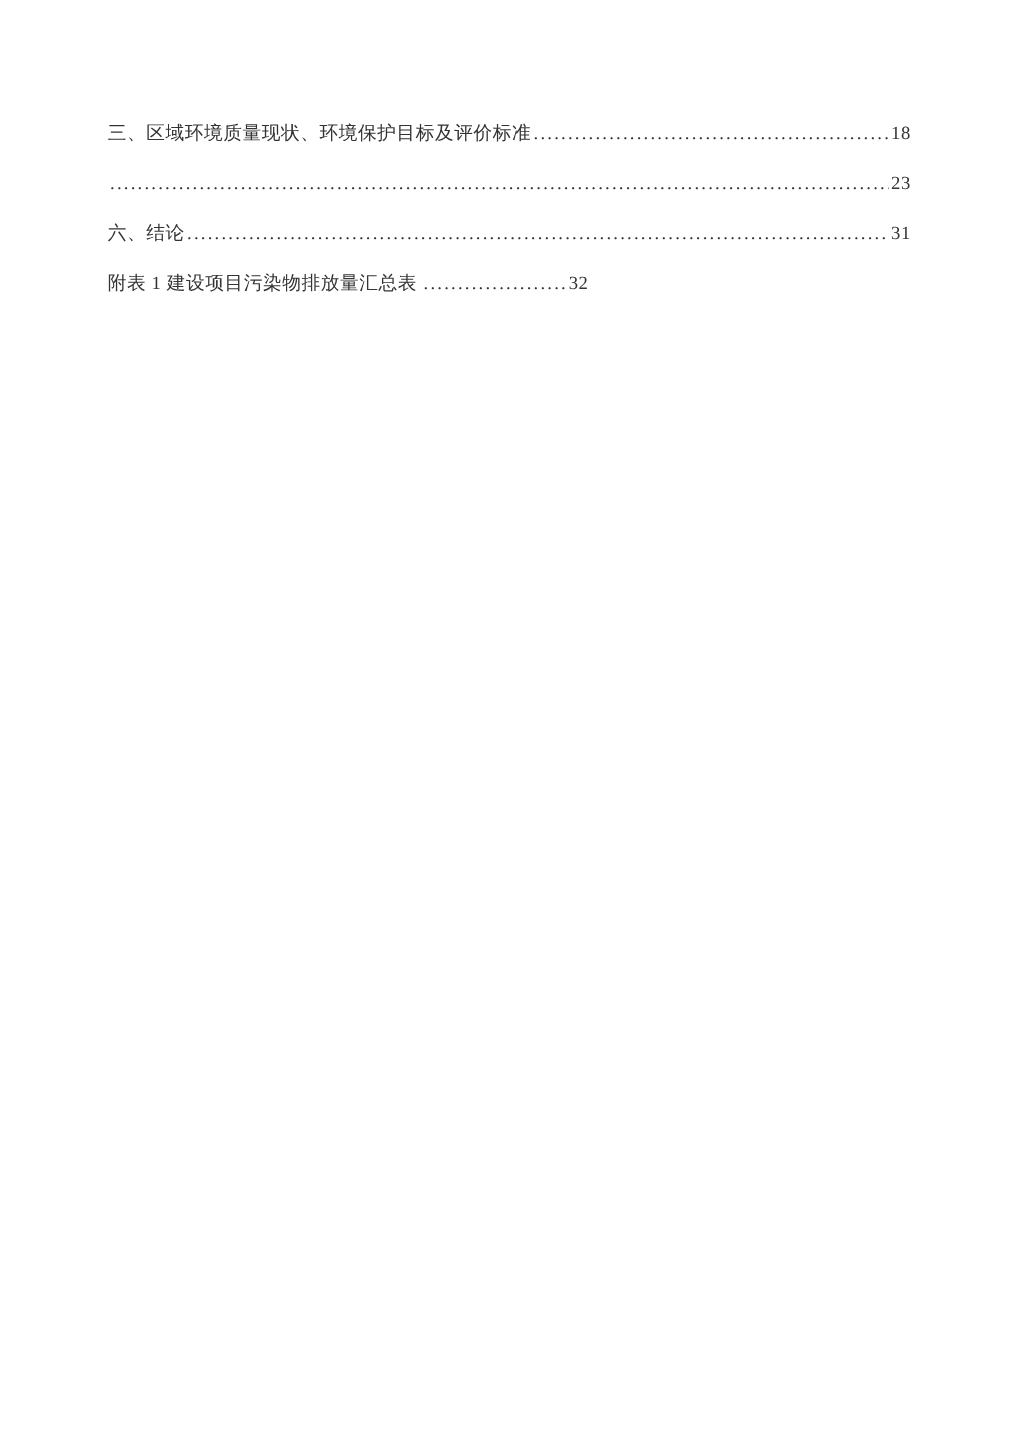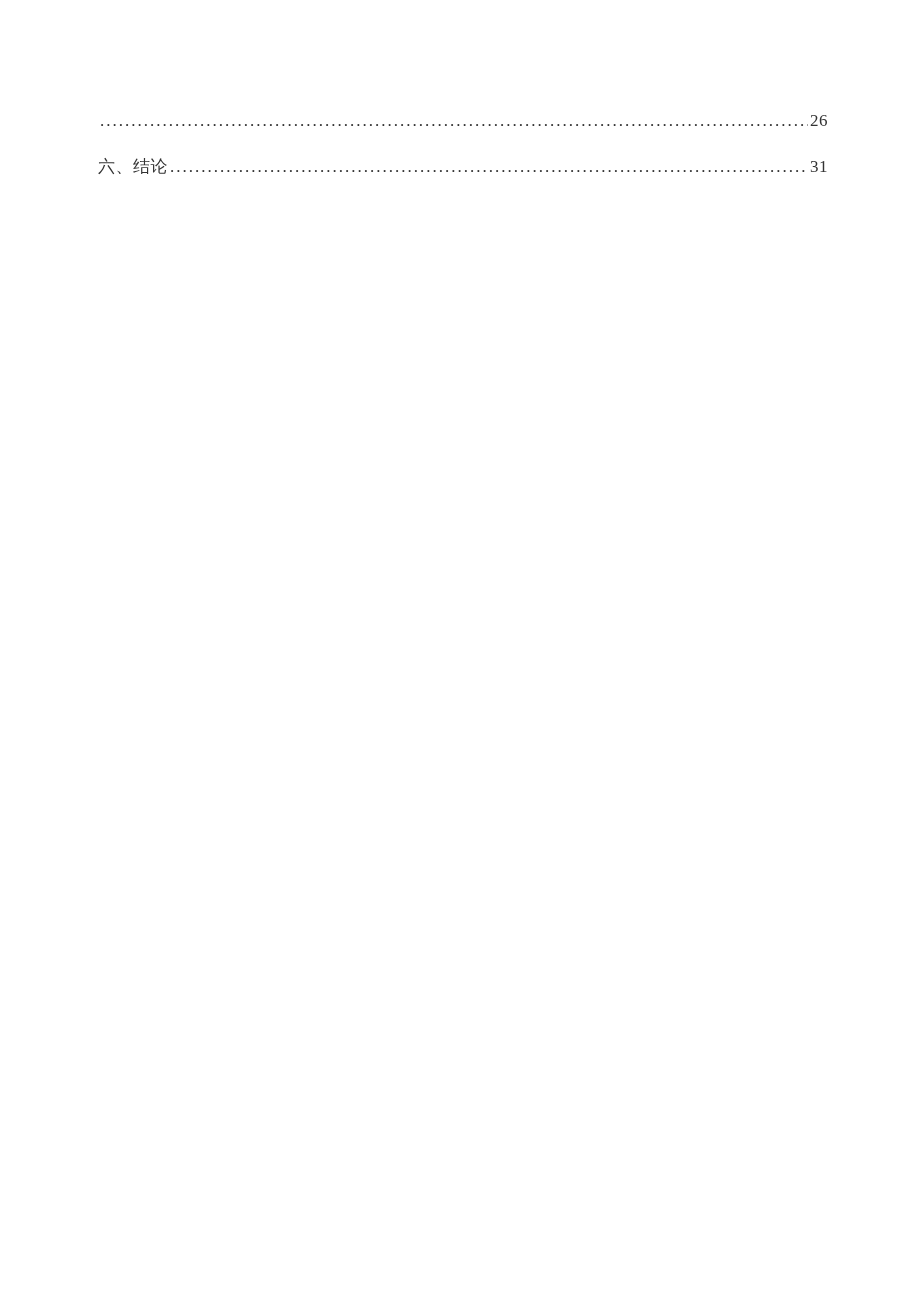--- a/index.html
+++ b/index.html
@@ -62,27 +62,37 @@
     .toc-entry-appendix .toc-dots-short::after {
       content: "..........................";
       display: inline-block;
     }
   </style>
 </head>
 <body>
 
 <div class="toc-container">
 
+  <div class="toc-entry">
+    <span class="toc-title">三、区域环境质量现状、环境保护目标及评价标准</span>
+    <span class="toc-dots"></span>
+    <span class="toc-page">18</span>
+  </div>
 
   <div class="toc-entry">
     <span class="toc-dots"></span>
-    <span class="toc-page">26</span>
+    <span class="toc-page">23</span>
   </div>
 
 
   <div class="toc-entry">
     <span class="toc-title">六、结论</span>
     <span class="toc-dots"></span>
     <span class="toc-page">31</span>
   </div>
 
+  <div class="toc-entry-appendix">
+    <span class="toc-title">附表 1 建设项目污染物排放量汇总表</span>
+    <span class="toc-dots-short"></span>
+    <span class="toc-page">32</span>
+  </div>
 
 </div>
 
 </body></html>

